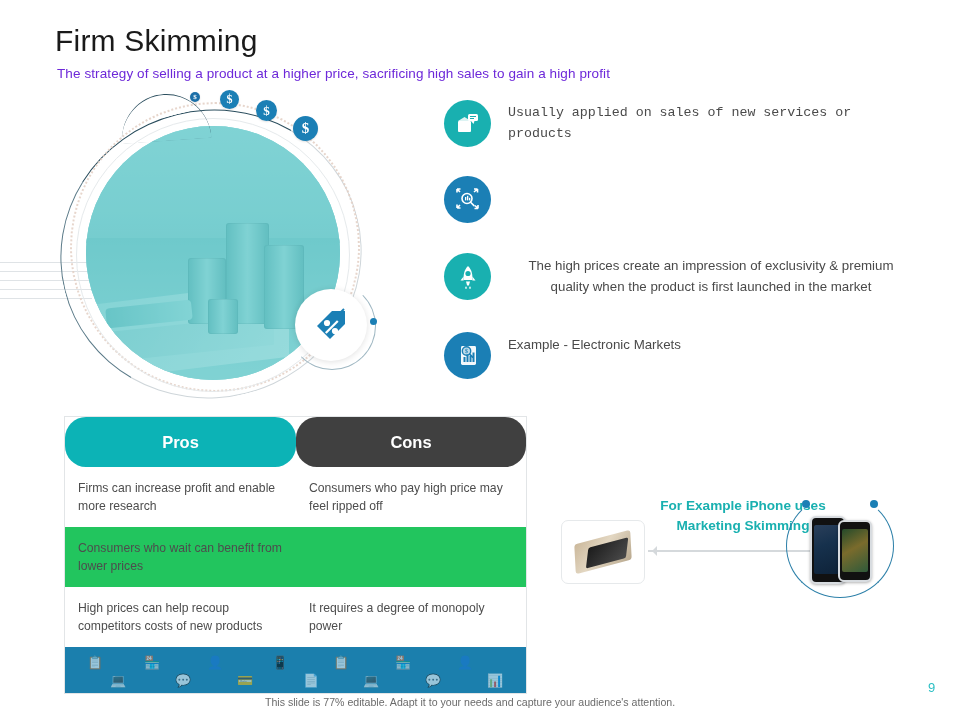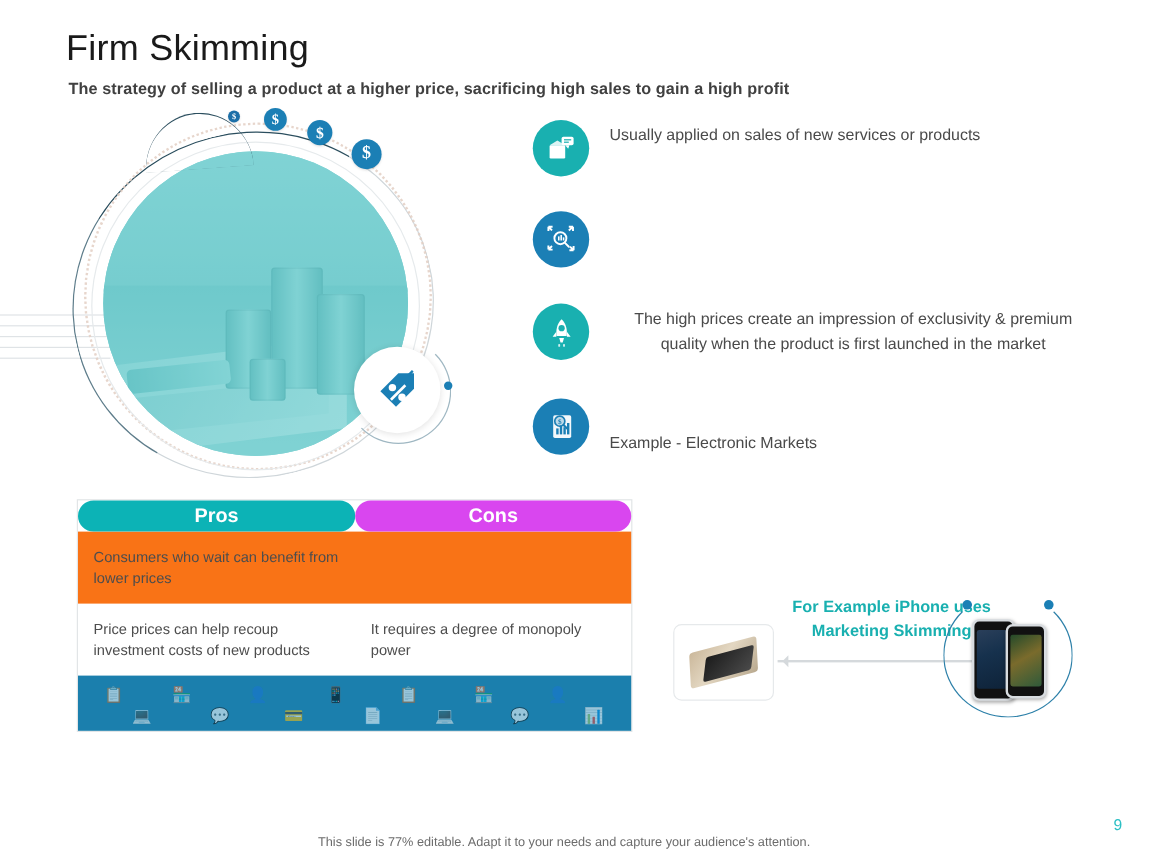--- a/index.html
+++ b/index.html
@@ -10,21 +10,21 @@
   }
   .slide{position:absolute;inset:0;width:960px;height:720px;background:#fff;}
 
   
   .title{
     position:absolute;left:55px;top:24px;
     font-size:30px;font-weight:400;color:#1a1a1a;letter-spacing:.2px;
   }
   .subtitle{
     position:absolute;left:57px;top:66px;
-    font-size:13.5px;color:#404040;font-weight:700;letter-spacing:.1px;
+    font-size:13.5px;color:#6d28d9;font-weight:400;letter-spacing:.1px;
   }
 
   
   .deco-lines{position:absolute;left:0;top:262px;width:95px;height:46px;}
   .deco-lines i{position:absolute;left:0;height:1px;background:#dfe3e6;width:92px;display:block;}
 
   
   .circle-wrap{position:absolute;left:52px;top:96px;width:320px;height:300px;}
   .ring-dotted{
     position:absolute;left:18px;top:6px;width:286px;height:286px;border-radius:50%;
@@ -86,26 +86,26 @@
   .b-icon{width:47px;height:47px;border-radius:50%;flex:0 0 47px;
     display:flex;align-items:center;justify-content:center;}
   .b-icon.teal{background:#19b0b0;}
   .b-icon.blue{background:#1b7fb5;}
   .b-text{margin-left:17px;font-size:13.3px;line-height:21px;color:#4a4a4a;padding-top:2px;}
 
   
   .table{position:absolute;left:64px;top:416px;width:463px;
     border:1px solid #e2e5e7;background:#fff;box-sizing:border-box;}
   .thead{display:flex;}
-  .th{height:26px;display:flex;align-items:center;justify-content:center;
+  .th{height:50px;display:flex;align-items:center;justify-content:center;
     color:#fff;font-size:16.5px;font-weight:700;box-sizing:border-box;border-radius:21px;}
   .th.pros{width:232px;background:#0cb3b6;}
-  .th.cons{width:231px;background:#d946ef;}
+  .th.cons{width:231px;background:#404040;}
   .trow{display:flex;}
-  .trow.alt{background:#f97316;}
+  .trow.alt{background:#22c55e;}
   .td{padding:12px 13px;font-size:12.2px;line-height:18px;color:#4d4d4d;box-sizing:border-box;}
   .td.c1{width:232px;}
   .td.c2{width:231px;}
   .iconband{height:46px;background:#1b7fad;position:relative;overflow:hidden;}
   .iconband .bi{position:absolute;color:rgba(255,255,255,.55);font-size:13px;
     font-family:"DejaVu Sans",sans-serif;}
 
   
   .example{position:absolute;left:556px;top:492px;width:370px;height:112px;}
   .ex-title{position:absolute;left:82px;top:4px;width:210px;text-align:center;
@@ -191,21 +191,21 @@
           <circle cx="25" cy="27" r="3.1"></circle>
           <rect x="13" y="22.5" width="17" height="2.2" transform="rotate(-45 21 23)"></rect>
         </g>
         <path d="M30 9 L34 5" stroke="#1b7fb5" stroke-width="2" fill="none"></path>
       </svg>
     </div>
   </div>
 
   <div class="bullets">
 
-    <div class="bullet" style="top:0;">
+    <div class="bullet" style="top:0;font-family:Liberation Mono, monospace;">
       <div class="b-icon teal">
         <svg width="26" height="26" viewBox="0 0 26 26" fill="#fff">
           <rect x="3" y="10" width="13" height="11" rx="1"></rect>
           <path d="M3 10 L9.5 6 L16 10 Z" opacity=".85"></path>
           <rect x="13" y="3" width="10" height="7" rx="1.5"></rect>
           <path d="M16 10 L18.5 13 L19.5 10 Z"></path>
           <rect x="15" y="5" width="6" height="1" fill="#19b0b0"></rect>
           <rect x="15" y="7" width="4" height="1" fill="#19b0b0"></rect>
         </svg>
       </div>
@@ -236,21 +236,21 @@
           <path d="M8.6 12.5 L5.5 16.6 L8.6 16.6 Z"></path>
           <path d="M17.4 12.5 L20.5 16.6 L17.4 16.6 Z"></path>
           <path d="M11 17.6 L15 17.6 L13.9 21.5 L12.1 21.5 Z"></path>
           <rect x="10.2" y="22.6" width="1.6" height="2.4" rx=".7" opacity=".8"></rect>
           <rect x="14.2" y="22.6" width="1.6" height="2.4" rx=".7" opacity=".8"></rect>
         </svg>
       </div>
       <div class="b-text">The high prices create an impression of exclusivity &amp; premium quality when the product is first launched in the market</div>
     </div>
 
-    <div class="bullet" style="top:232px;align-items:flex-end;">
+    <div class="bullet" style="top:232px;">
       <div class="b-icon blue">
         <svg width="26" height="26" viewBox="0 0 26 26">
           <rect x="6" y="3" width="15" height="19" rx="1.4" fill="#fff" opacity=".95"></rect>
           <g fill="#1b7fb5">
             <rect x="8.5" y="14" width="2" height="5"></rect>
             <rect x="11.5" y="11.5" width="2" height="7.5"></rect>
             <rect x="14.5" y="13" width="2" height="6"></rect>
             <rect x="17.5" y="9.5" width="2" height="9.5"></rect>
           </g>
           <circle cx="11.5" cy="8" r="4.2" fill="#1b7fb5" opacity=".25"></circle>
@@ -261,25 +261,29 @@
       </div>
       <div class="b-text">Example - Electronic Markets</div>
     </div>
   </div>
 
   <div class="table">
     <div class="thead">
       <div class="th pros">Pros</div>
       <div class="th cons">Cons</div>
     </div>
+    <div class="trow">
+      <div class="td c1">Firms can increase profit and enable more research</div>
+      <div class="td c2">Consumers who pay high price may feel ripped off</div>
+    </div>
     <div class="trow alt">
       <div class="td c1">Consumers who wait can benefit from lower prices</div>
     </div>
     <div class="trow">
-      <div class="td c1">Price prices can help recoup investment costs of new products</div>
+      <div class="td c1">High prices can help recoup competitors costs of new products</div>
       <div class="td c2">It requires a degree of monopoly power</div>
     </div>
     <div class="iconband">
       <span class="bi" style="left:22px;top:8px;">📋</span>
       <span class="bi" style="left:45px;top:26px;">💻</span>
       <span class="bi" style="left:79px;top:8px;">🏪</span>
       <span class="bi" style="left:110px;top:26px;">💬</span>
       <span class="bi" style="left:142px;top:8px;">👤</span>
       <span class="bi" style="left:172px;top:26px;">💳</span>
       <span class="bi" style="left:207px;top:8px;">📱</span>

